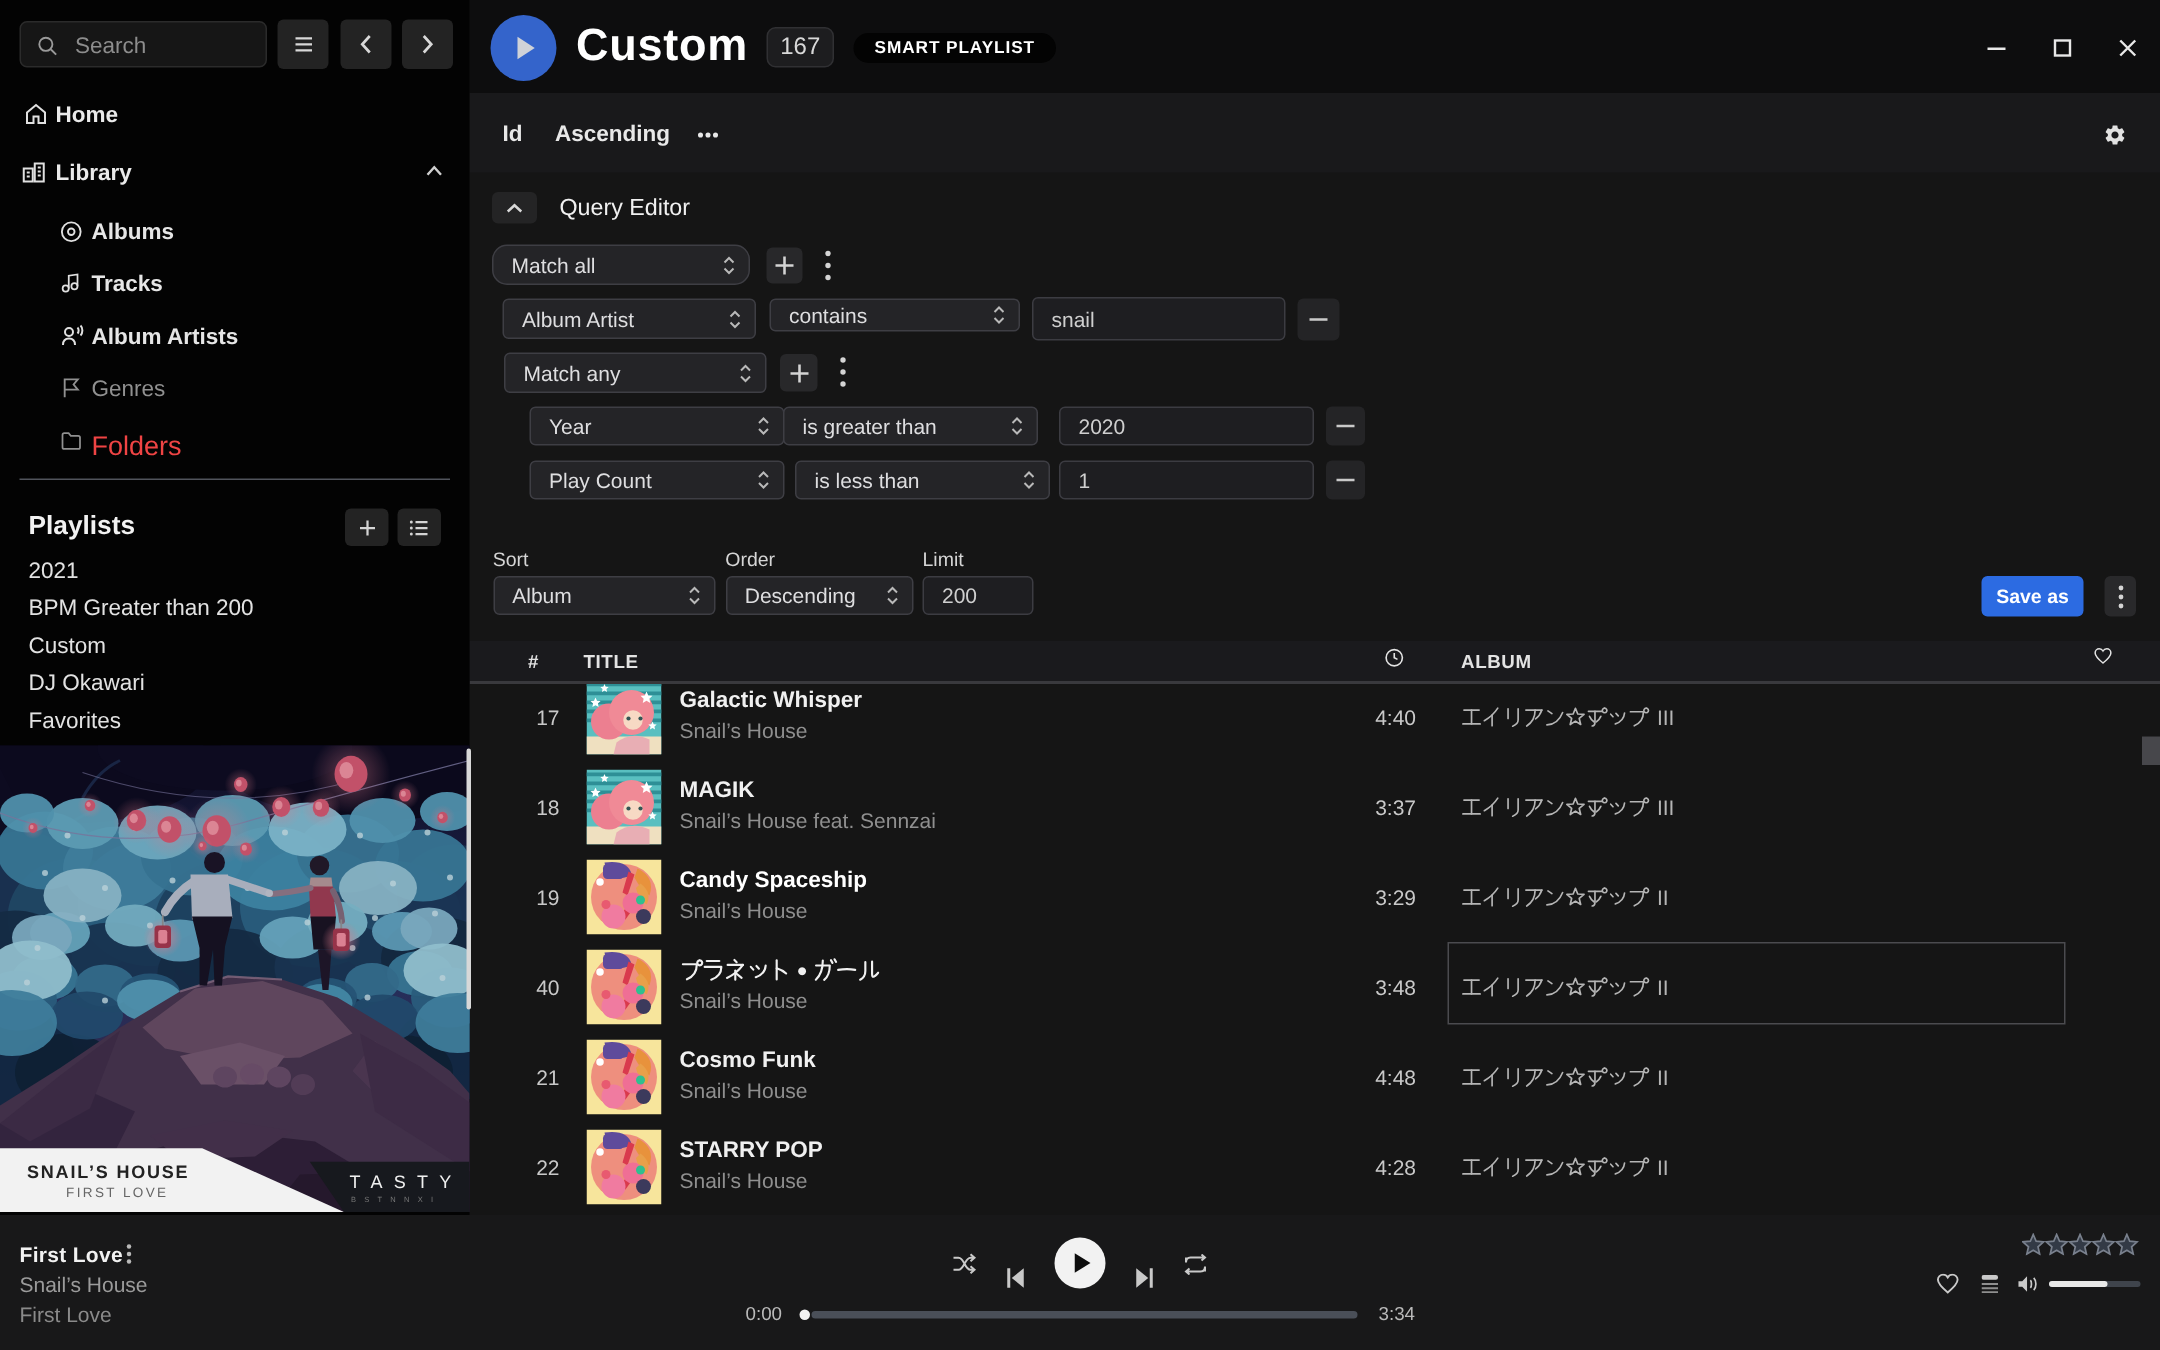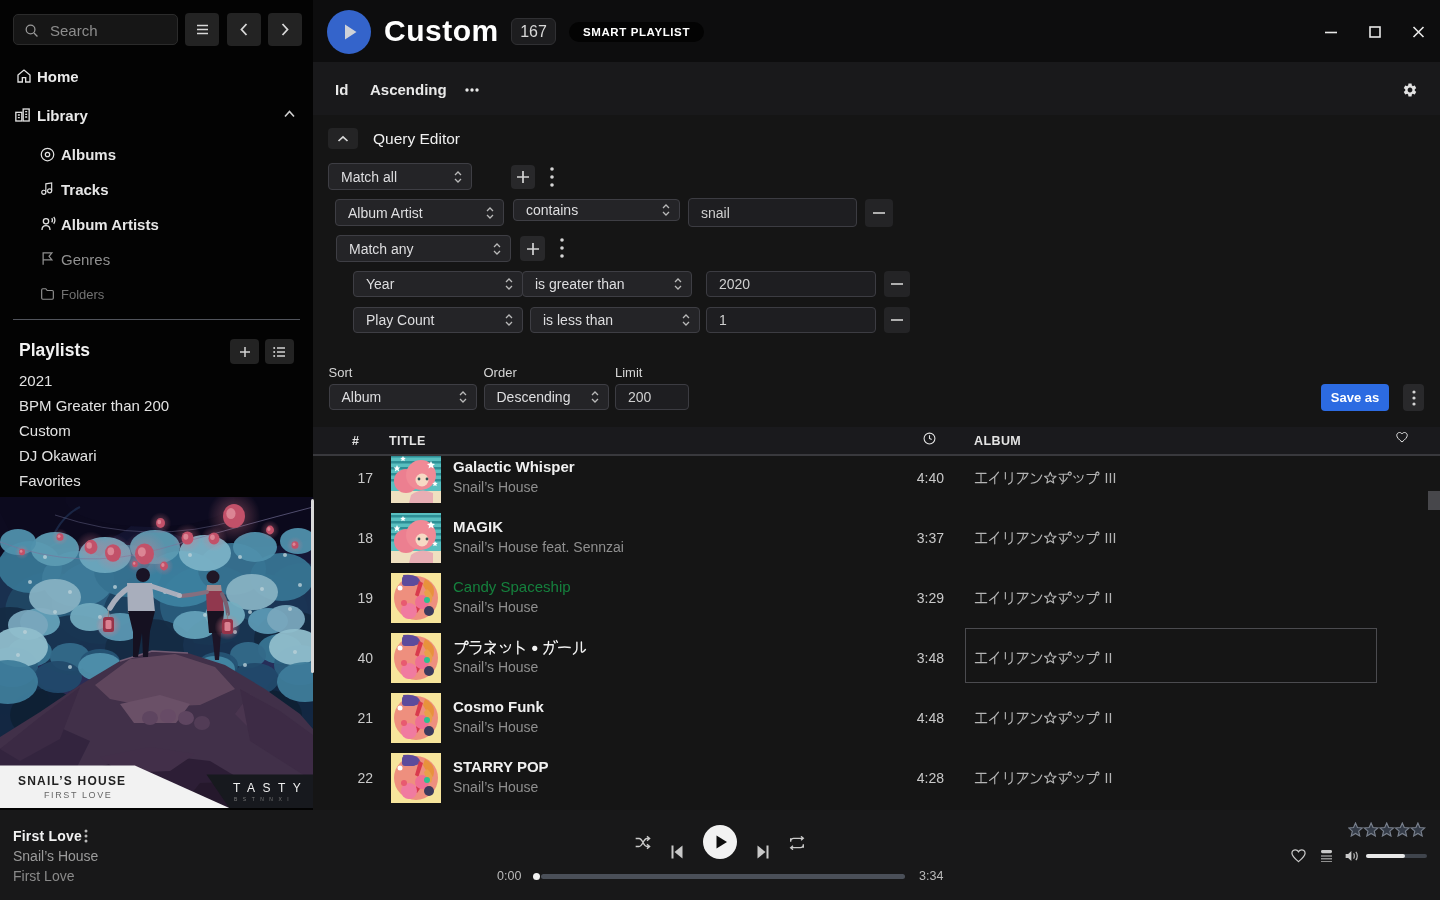--- a/index.html
+++ b/index.html
@@ -49,21 +49,21 @@
         <path fill="#e2e2e2" d="M19.14 12.94c.04-.3.06-.61.06-.94 0-.32-.02-.64-.07-.94l2.03-1.58c.18-.14.23-.41.12-.61l-1.92-3.32c-.12-.22-.37-.29-.59-.22l-2.39.96c-.5-.38-1.03-.7-1.62-.94l-.36-2.54c-.04-.24-.24-.41-.48-.41h-3.84c-.24 0-.43.17-.47.41l-.36 2.54c-.59.24-1.13.57-1.62.94l-2.39-.96c-.22-.08-.47 0-.59.22L2.74 8.87c-.12.21-.08.47.12.61l2.03 1.58c-.05.3-.09.63-.09.94s.02.64.07.94l-2.03 1.58c-.18.14-.23.41-.12.61l1.92 3.32c.12.22.37.29.59.22l2.39-.96c.5.38 1.03.7 1.62.94l.36 2.54c.05.24.24.41.48.41h3.84c.24 0 .44-.17.47-.41l.36-2.54c.59-.24 1.13-.56 1.62-.94l2.39.96c.22.08.47 0 .59-.22l1.92-3.32c.12-.22.07-.47-.12-.61l-2.01-1.58zM12 15.6c-1.98 0-3.6-1.62-3.6-3.6s1.62-3.6 3.6-3.6 3.6 1.62 3.6 3.6-1.62 3.6-3.6 3.6z"></path>
       </svg>
 
   <div class="abs sqbtn" style="left:15px; top:128px; width:30px; height:21px; background:#242425;">
     <svg width="12" height="8" viewBox="0 0 12 8">
           <path d="M1.5 6 L6 1.8 L10.5 6" stroke="#d8d8d8" stroke-width="1.7" fill="none"></path>
         </svg>
   </div>
   <div class="abs" style="left:60px; top:130px; font-size:15.5px; color:#f0f0f0;">Query Editor</div>
 
-  <div class="abs sel" style="left:15px; top:163px; width:144px; height:27px;">Match all<span class="cv">
+  <div class="abs sel" style="left:15px; top:163px; width:172px; height:27px;border-radius:10px;">Match all<span class="cv">
           <svg width="8" height="14" viewBox="0 0 8 14">
             <path d="M1 5 L4 2 L7 5 M1 9 L4 12 L7 9" stroke="#b9b9b9" stroke-width="1.3" fill="none"></path>
           </svg>
         </span></div>
   <div class="abs sqbtn" style="left:198px; top:164.5px; width:24px; height:24px;">
         <svg width="14" height="14" viewBox="0 0 14 14">
           <path d="M7 1 V13 M1 7 H13" stroke="#d4d4d4" stroke-width="1.7"></path>
         </svg>
       </div>
   <div class="abs" style="left:237px; top:166px;">
@@ -284,21 +284,21 @@
                 <path d="M36 16 Q44 22 40 30 Q34 25 33 19 Z" fill="#e8a04a"></path>
                 <path d="M28 8 L24 22 L31 26 L22 38 L26 40 L33 30 L27 25 L32 10 Z" fill="#d93a4d"></path>
                 <circle cx="31" cy="29" r="7" fill="#ef6f95"></circle>
                 <circle cx="18" cy="38" r="8" fill="#f07ba0"></circle>
                 <circle cx="38" cy="38" r="5" fill="#3c3a5c"></circle>
                 <circle cx="36" cy="27" r="3" fill="#2fbf8f"></circle>
                 <circle cx="9" cy="15" r="2.5" fill="#fff"></circle>
                 <circle cx="13" cy="30" r="3" fill="#e85a70"></circle>
               </svg>
             </div>
-            <div style="position:absolute; left:140px; top:10px; font-size:15px; font-weight:normal; color:#15803d;">Candy Spaceship</div>
+            <div style="position:absolute; left:140px; top:10px; font-size:15px; font-weight:bold; color:#ffffff;">Candy Spaceship</div>
             <div style="position:absolute; left:140px; top:31px; font-size:14px; color:#8f8f8f;">Snail’s House</div>
             <div style="position:absolute; left:571px; top:22px; width:60px; text-align:right; font-size:14px; color:#c9c9c9;">3:29</div>
             <div style="position:absolute; left:661px; top:21px; font-size:14px; color:#b5b5b5;"><svg width="126.74" height="16.099999999999998" viewBox="0 0 90.52857142857142 11.5" style="display:inline-block;vertical-align:middle;">
                 <path d="M1.4 1.8 H8.6" transform="translate(0,0.6)" stroke="#b5b5b5" stroke-width="0.8" fill="none" stroke-linecap="round" stroke-linejoin="round"></path>
                 <path d="M5 1.8 V8.4" transform="translate(0,0.6)" stroke="#b5b5b5" stroke-width="0.8" fill="none" stroke-linecap="round" stroke-linejoin="round"></path>
                 <path d="M0.9 8.4 H9.1" transform="translate(0,0.6)" stroke="#b5b5b5" stroke-width="0.8" fill="none" stroke-linecap="round" stroke-linejoin="round"></path>
                 <path d="M7.6 0.9 C6 3.4 3.8 5.4 1.2 6.9" transform="translate(9.9,0.6)" stroke="#b5b5b5" stroke-width="0.8" fill="none" stroke-linecap="round" stroke-linejoin="round"></path>
                 <path d="M4.9 4.2 V9.3" transform="translate(9.9,0.6)" stroke="#b5b5b5" stroke-width="0.8" fill="none" stroke-linecap="round" stroke-linejoin="round"></path>
                 <path d="M2.6 1.2 V5.8" transform="translate(19.8,0.6)" stroke="#b5b5b5" stroke-width="0.8" fill="none" stroke-linecap="round" stroke-linejoin="round"></path>
                 <path d="M7.4 1.2 V6.6 C7.4 7.9 6.4 8.9 4.8 9.5" transform="translate(19.8,0.6)" stroke="#b5b5b5" stroke-width="0.8" fill="none" stroke-linecap="round" stroke-linejoin="round"></path>
@@ -568,21 +568,21 @@
   <div class="abs" style="left:61px; top:216px; font-size:15px; font-weight:bold; color:#e6e6e6;">Album Artists</div>
 
   <svg class="abs" style="left:40px; top:251px;" width="15" height="15" viewBox="0 0 24 24" fill="none" stroke="#909090" stroke-width="2">
         <path d="M5 22 V3 H19 L14.5 8.5 L19 14 H5"></path>
       </svg>
   <div class="abs" style="left:61px; top:251px; font-size:15px; color:#909090;">Genres</div>
 
   <svg class="abs" style="left:40px; top:287px;" width="15" height="14" viewBox="0 0 24 24" fill="none" stroke="#909090" stroke-width="2">
         <path d="M2 5 C2 4 3 3 4 3 H9 L11.5 6 H20 C21 6 22 7 22 8 V19 C22 20 21 21 20 21 H4 C3 21 2 20 2 19 Z"></path>
       </svg>
-  <div class="abs" style="left:61px; top:287px; font-size:13px; color:#737373;">Folders</div>
+  <div class="abs" style="left:61px; top:287px; font-size:18px; color:#ef4444;">Folders</div>
 
   <div class="abs" style="left:13px; top:319px; width:287px; height:1px; background:#51545c;"></div>
 
   <div class="abs" style="left:19px; top:340px; font-size:17.5px; font-weight:bold; color:#f2f2f2;">Playlists</div>
   <div class="abs sqbtn" style="left:230px; top:339px; width:29px; height:25px; background:#232323;">
         <svg width="12" height="12" viewBox="0 0 12 12">
           <path d="M6 1 V11 M1 6 H11" stroke="#d4d4d4" stroke-width="1.5"></path>
         </svg>
       </div>
   <div class="abs sqbtn" style="left:265px; top:339px; width:29px; height:25px; background:#232323;">

